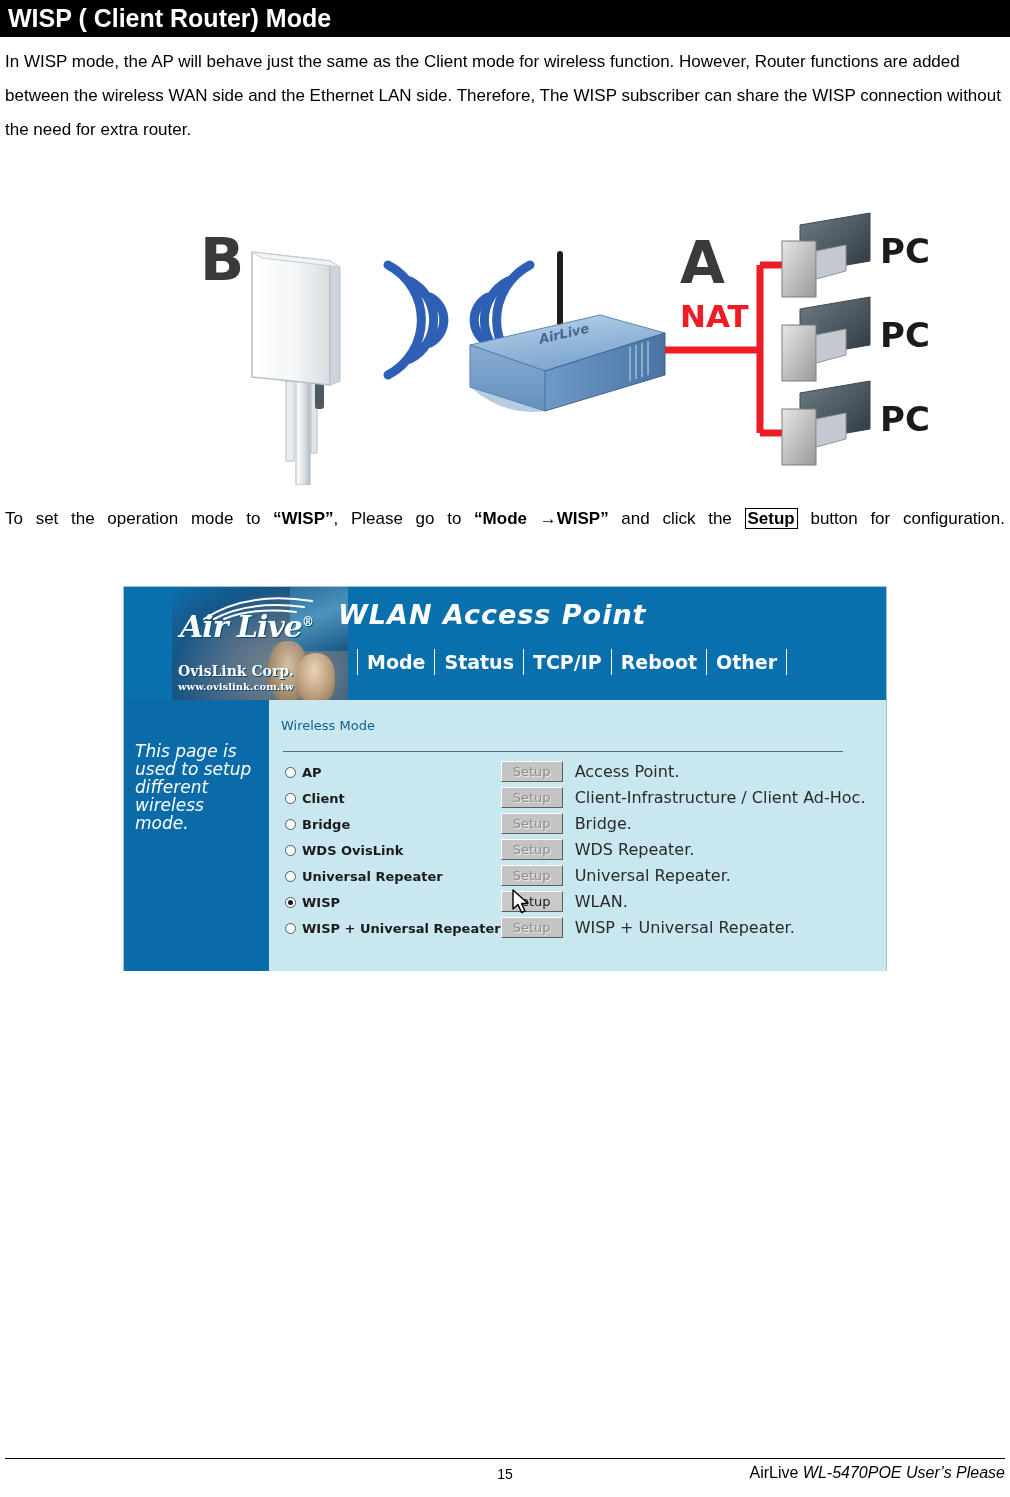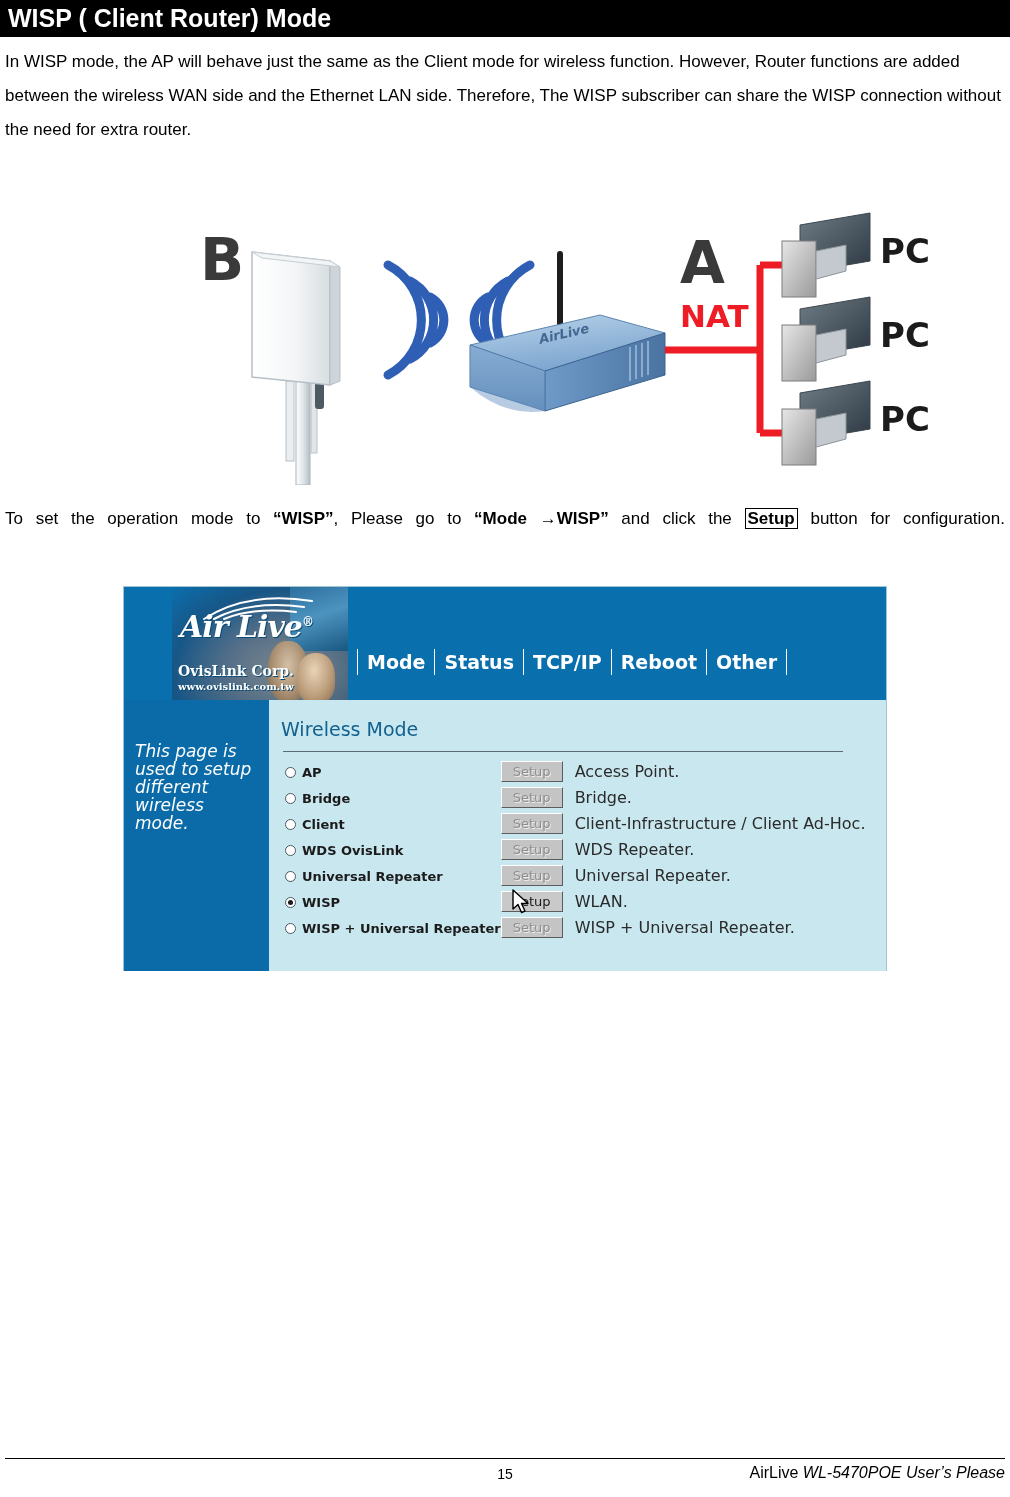--- a/index.html
+++ b/index.html
@@ -230,21 +230,21 @@
   .webui-main {
     flex: 1;
     background: #c9e7ef;
     position: relative;
     padding-left: 12px;
   }
   .panel-title {
     position: absolute;
     left: 12px; top: 18px;
     font-family: "DejaVu Sans", sans-serif;
-    font-size: 19px;
+    font-size: 13px;
     color: #12618f;
     white-space: nowrap;
   }
   .panel-rule {
     position: absolute;
     left: 14px; top: 51px;
     width: 560px;
     height: 1px;
     background: #5a6a70;
   }
@@ -512,20 +512,21 @@
             <path d="M 14 24 Q 50 5 104 12"></path>
             <path d="M 24 24 Q 54 12 96 17"></path>
           </g>
         </svg>
       </div>
       <div class="logo-wordmark"><span>Air Live</span><span class="logo-reg">®</span></div>
       <div class="logo-corp">OvisLink Corp.</div>
       <div class="logo-url">www.ovislink.com.tw</div>
     </div>
 
+    <div class="product-title">WLAN Access Point</div>
 
     <div class="nav-tabs">
       <div class="nav-sep"></div>
       <div class="nav-tab">Mode</div>
       <div class="nav-sep"></div>
       <div class="nav-tab">Status</div>
       <div class="nav-sep"></div>
       <div class="nav-tab">TCP/IP</div>
       <div class="nav-sep"></div>
       <div class="nav-tab">Reboot</div>
@@ -545,28 +546,28 @@
       <div class="panel-rule"></div>
 
       <table class="mode-table">
         <tbody id="mode-rows">
             <tr>
               <td class="td-label"><span class="radio"></span><span class="mode-label">AP</span></td>
               <td class="td-btn"><span class="setup-btn">Setup</span></td>
               <td class="td-desc">Access Point.</td>
             </tr>
             <tr>
+              <td class="td-label"><span class="radio"></span><span class="mode-label">Client</span></td>
+              <td class="td-btn"><span class="setup-btn">Setup</span></td>
+              <td class="td-desc">Client-Infrastructure / Client Ad-Hoc.</td>
+            </tr>
+            <tr>
               <td class="td-label"><span class="radio"></span><span class="mode-label">Bridge</span></td>
               <td class="td-btn"><span class="setup-btn">Setup</span></td>
               <td class="td-desc">Bridge.</td>
-            </tr>
-            <tr>
-              <td class="td-label"><span class="radio"></span><span class="mode-label">Client</span></td>
-              <td class="td-btn"><span class="setup-btn">Setup</span></td>
-              <td class="td-desc">Client-Infrastructure / Client Ad-Hoc.</td>
             </tr>
             <tr>
               <td class="td-label"><span class="radio"></span><span class="mode-label">WDS OvisLink</span></td>
               <td class="td-btn"><span class="setup-btn">Setup</span></td>
               <td class="td-desc">WDS Repeater.</td>
             </tr>
             <tr>
               <td class="td-label"><span class="radio"></span><span class="mode-label">Universal Repeater</span></td>
               <td class="td-btn"><span class="setup-btn">Setup</span></td>
               <td class="td-desc">Universal Repeater.</td>

